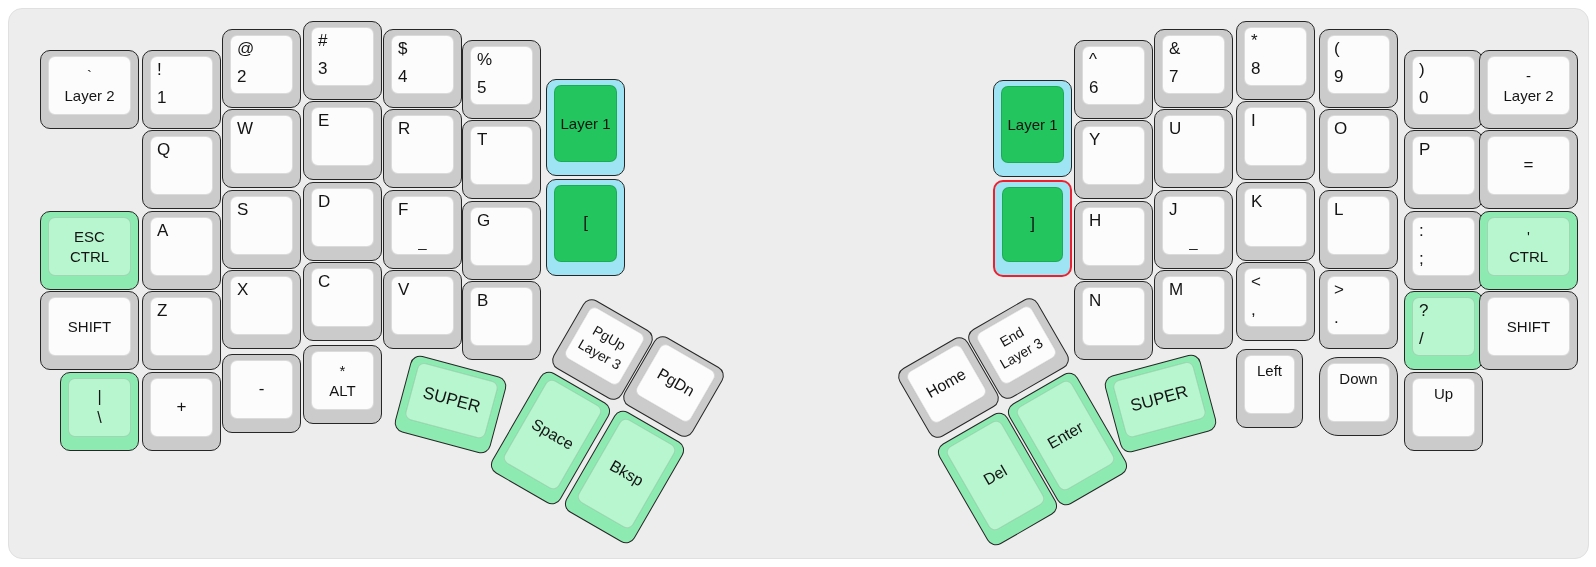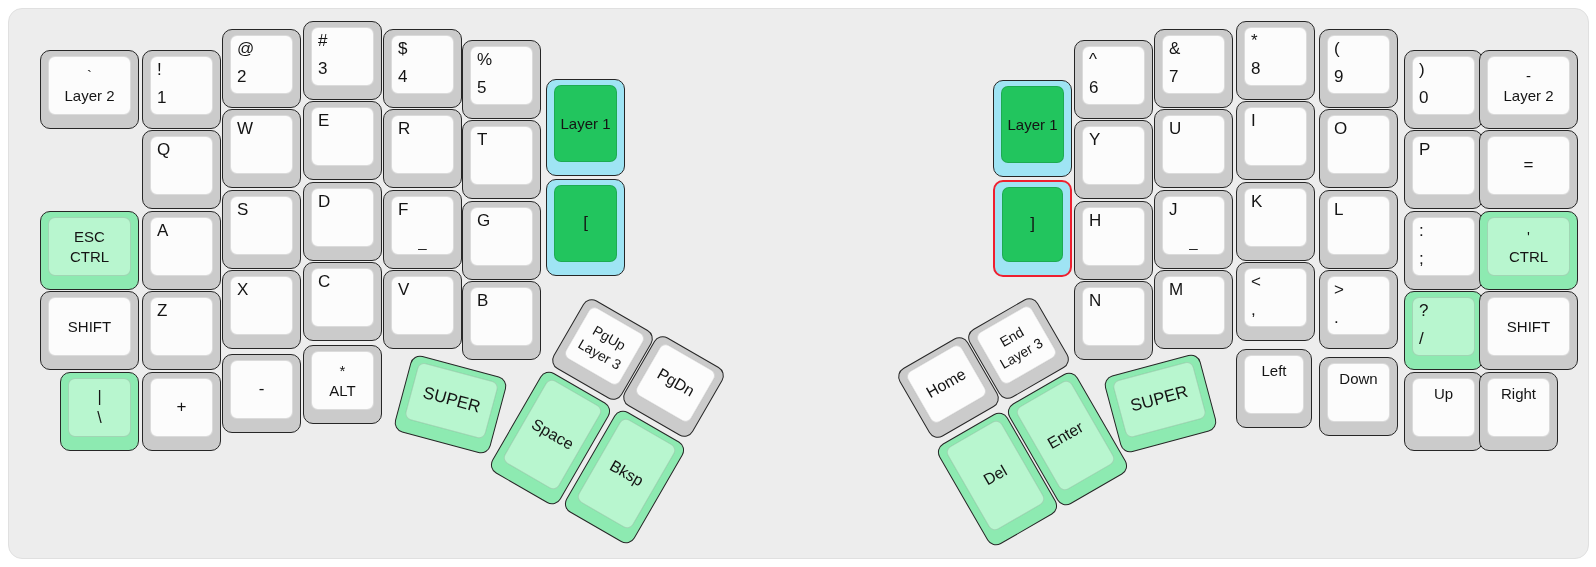--- a/index.html
+++ b/index.html
@@ -282,21 +282,21 @@
       <div class="cap tl">
         <span class="lbl">K</span>
       </div>
     </div>
     <div class="key" style="left: 1227px; top: 253px; width: 79px; height: 79px;">
       <div class="cap pair">
         <span class="lbl">&lt;</span>
         <span class="lbl">,</span>
       </div>
     </div>
-    <div class="key" style="left: 1227px; top: 340px; width: 76px; height: 79px;">
+    <div class="key" style="left: 1227px; top: 340px; width: 67px; height: 79px;">
       <div class="cap tc">
         <span class="lbl">Left</span>
       </div>
     </div>
     <div class="key" style="left: 1310px; top: 20px; width: 79px; height: 79px;">
       <div class="cap pair">
         <span class="lbl">(</span>
         <span class="lbl">9</span>
       </div>
     </div>
@@ -309,21 +309,21 @@
       <div class="cap tl">
         <span class="lbl">L</span>
       </div>
     </div>
     <div class="key" style="left: 1310px; top: 261px; width: 79px; height: 79px;">
       <div class="cap pair">
         <span class="lbl">&gt;</span>
         <span class="lbl">.</span>
       </div>
     </div>
-    <div class="key" style="left: 1310px; top: 348px; width: 79px; height: 79px;">
+    <div class="key" style="left: 1310px; top: 348px; width: 79px; height: 79px; border-radius: 19px;">
       <div class="cap tc">
         <span class="lbl">Down</span>
       </div>
     </div>
     <div class="key" style="left: 1395px; top: 41px; width: 79px; height: 79px;">
       <div class="cap pair">
         <span class="lbl">)</span>
         <span class="lbl">0</span>
       </div>
     </div>
@@ -364,25 +364,20 @@
       <div class="cap ctr2">
         <span class="lbl">'</span>
         <span class="lbl">CTRL</span>
       </div>
     </div>
     <div class="key" style="left: 1470px; top: 282px; width: 99px; height: 79px;">
       <div class="cap ctr">
         <span class="lbl">SHIFT</span>
       </div>
     </div>
-    <div class="key" style="left: 1470px; top: 363px; width: 79px; height: 79px;">
-      <div class="cap tc">
-        <span class="lbl">Right</span>
-      </div>
-    </div>
     <div class="key" style="left: 900px; top: 338.5px; width: 79px; height: 79px; transform: rotate(-30deg);">
       <div class="cap ctr" style="font-size: 16px;">
         <span class="lbl">Home</span>
       </div>
     </div>
     <div class="key" style="left: 970px; top: 299.5px; width: 79px; height: 79px; transform: rotate(-30deg);">
       <div class="cap ctr2" style="font-size: 14px;">
         <span class="lbl">End</span>
         <span class="lbl">Layer 3</span>
       </div>

